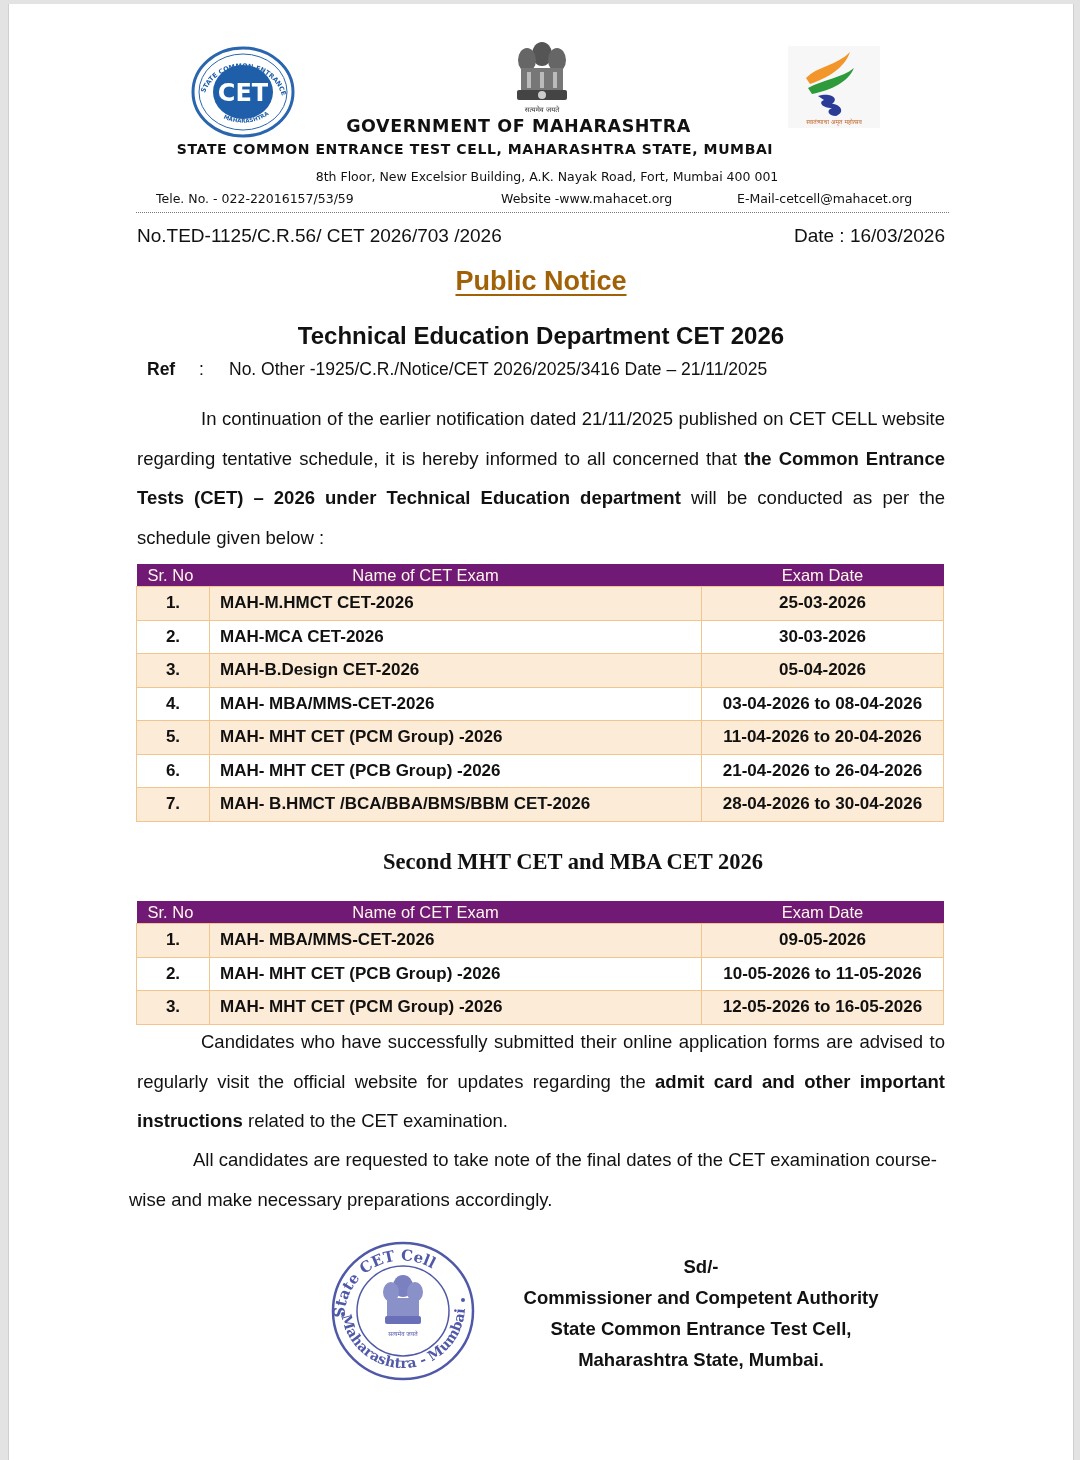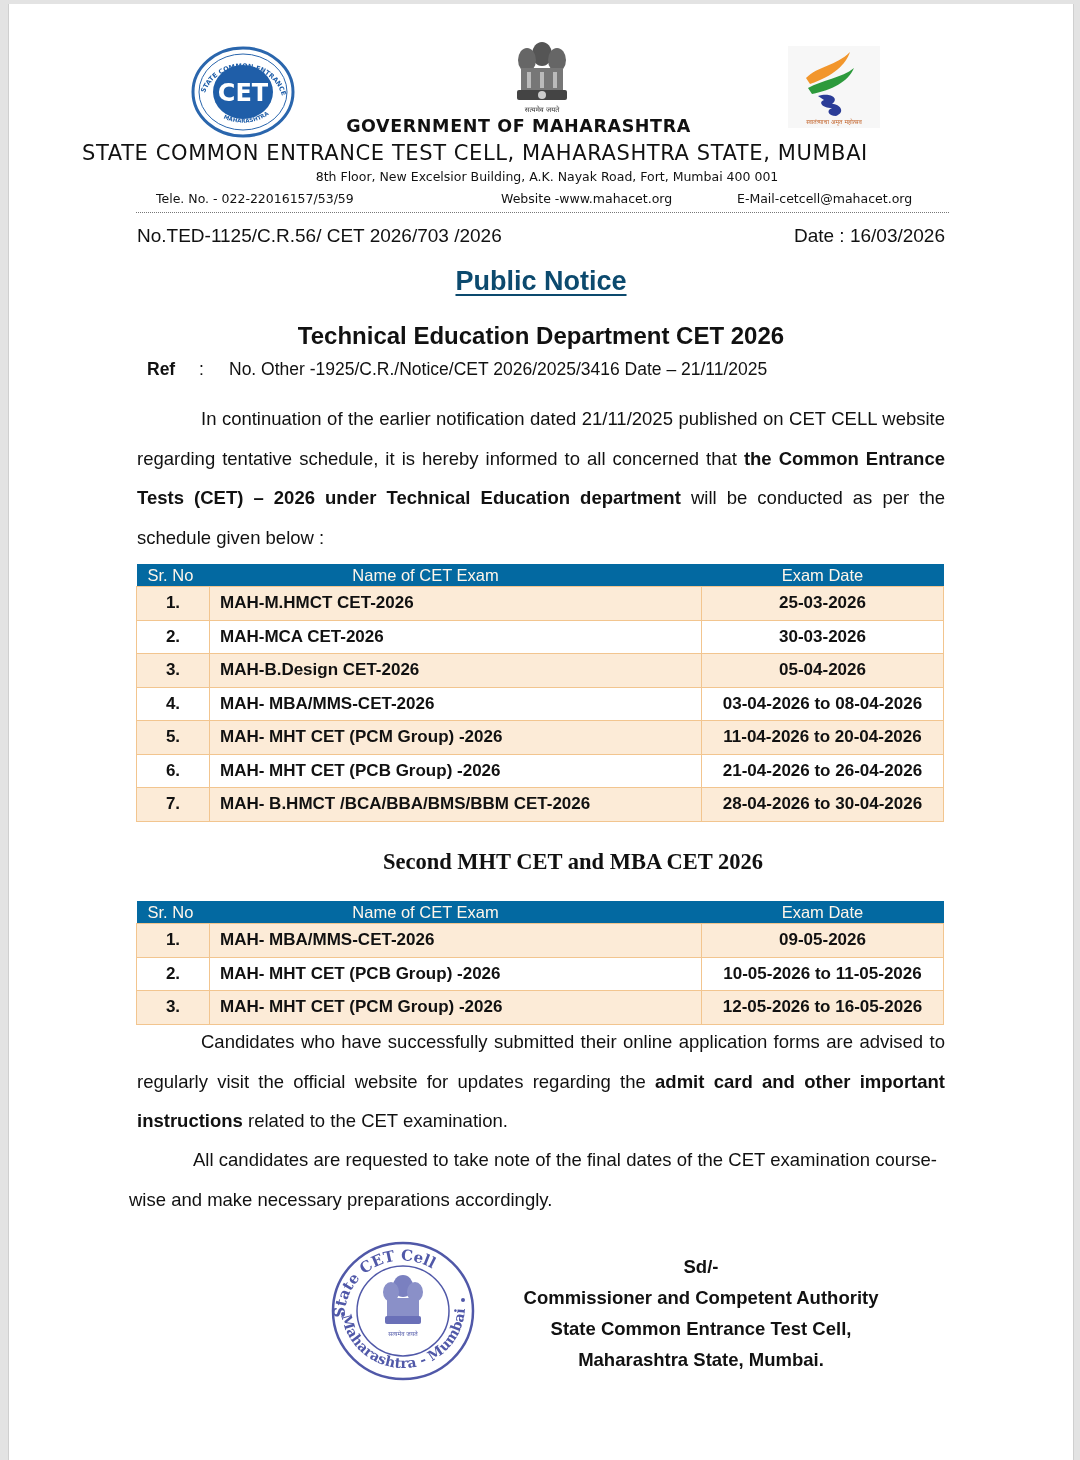--- a/index.html
+++ b/index.html
@@ -13,49 +13,49 @@
     background: #ffffff; border-left: 1px solid #cfcfcf; border-right: 1px solid #cfcfcf;
   }
   .abs { position: absolute; }
   
   .logo-cet { left: 178px; top: 42px; width: 112px; height: 92px; }
   .emblem { left: 498px; top: 34px; width: 70px; height: 78px; }
   .logo-azadi { left: 779px; top: 42px; width: 92px; height: 82px; background: #f7f7f7; }
   .hdr-gov { left: 0; width: 1035px; top: 112px; text-align: center; font-weight: bold;
     font-family: "DejaVu Sans", sans-serif; font-size: 17.5px; letter-spacing: 0.6px; }
   .hdr-gov span { position: relative; left: 0; }
-  .hdr-cell { left: 0; width: 948px; top: 137px; text-align: center; font-weight: normal;
-    font-family: "DejaVu Sans", sans-serif; font-size: 21px; letter-spacing: 0.6px; }
+  .hdr-cell { left: 0; width: 948px; top: 137px; text-align: center; font-weight: bold;
+    font-family: "DejaVu Sans", sans-serif; font-size: 14px; letter-spacing: 0.6px; }
   .hdr-addr { left: 0; width: 1092px; top: 165px; text-align: center;
     font-family: "DejaVu Sans", sans-serif; font-size: 12.5px; }
   .hdr-tel { left: 155px; top: 187px; font-family: "DejaVu Sans", sans-serif; font-size: 12.5px; }
   .hdr-web { left: 468px; top: 187px; font-family: "DejaVu Sans", sans-serif; font-size: 12.5px; }
   .hdr-mail { left: 736px; top: 187px; font-family: "DejaVu Sans", sans-serif; font-size: 12.5px; }
   .hdr-rule { left: 135px; top: 208px; width: 813px; height: 0; border-top: 1px dotted #777; }
   
   .ref-no { left: 136px; top: 221px; font-size: 19px; }
   .ref-date { right: 136px; top: 221px; font-size: 19px; }
   .ref-date b { font-weight: normal; }
   .notice-title { left: 0; width: 1080px; top: 262px; text-align: center; }
-  .notice-title span { color: #0c4a6e; font-weight: bold; font-size: 27px; text-decoration: underline;
+  .notice-title span { color: #a16207; font-weight: bold; font-size: 27px; text-decoration: underline;
     text-decoration-thickness: 2px; text-underline-offset: 4px; }
   .dept-title { left: 0; width: 1080px; top: 318px; text-align: center; font-size: 24px; font-weight: bold; }
   .ref-label { left: 146px; top: 355px; font-size: 17.5px; font-weight: bold; }
   .ref-colon { left: 198px; top: 355px; font-size: 17.5px; }
   .ref-text { left: 228px; top: 355px; font-size: 17.5px; }
   
   .para { left: 136px; width: 808px; font-size: 18.5px; line-height: 39.5px; text-align: justify; }
   .para .indent { display: inline-block; width: 64px; }
   .p1 { top: 395px; }
   .p2 { top: 1018px; }
   .p3 { top: 1136px; }
   
   table.sched { position: absolute; left: 135px; width: 808px; border-collapse: collapse;
     font-size: 17px; }
-  table.sched th { background: #0369a1; color: #fff6ea; font-weight: normal; height: 22px; padding: 0;
+  table.sched th { background: #701a75; color: #fff6ea; font-weight: normal; height: 22px; padding: 0;
     font-size: 16.5px; }
   table.sched td { height: 32.5px; padding: 0; border: 1px solid #f2c58f; font-weight: bold; }
   table.sched tr.odd td { background: #fcebd7; }
   table.sched tr.even td { background: #ffffff; }
   table.sched td.c-sr { width: 72px; text-align: center; }
   table.sched td.c-name { padding-left: 10px; }
   table.sched td.c-date { width: 241px; text-align: center; }
   .t1 { top: 560px; }
   .t2 { top: 897px; }
   th.h-sr { text-align: left; padding-left: 11px !important; width: 61px; }

